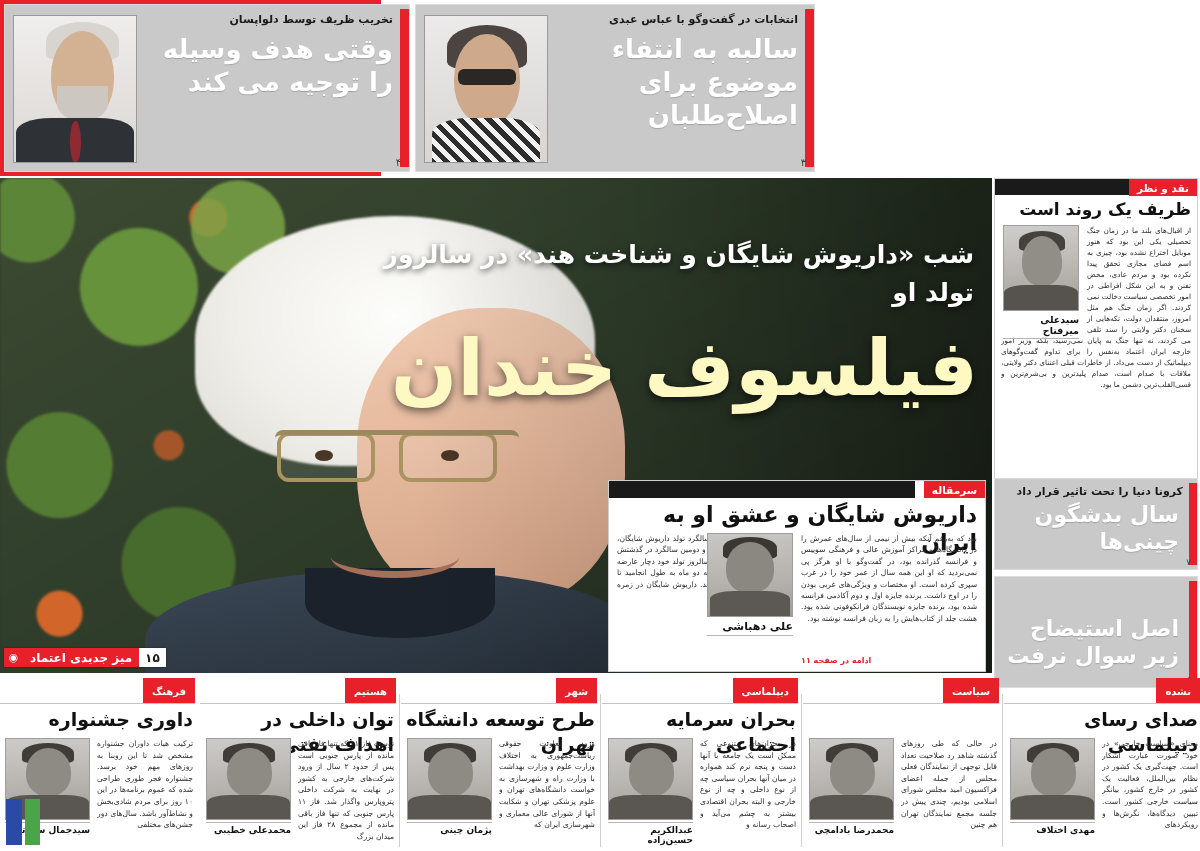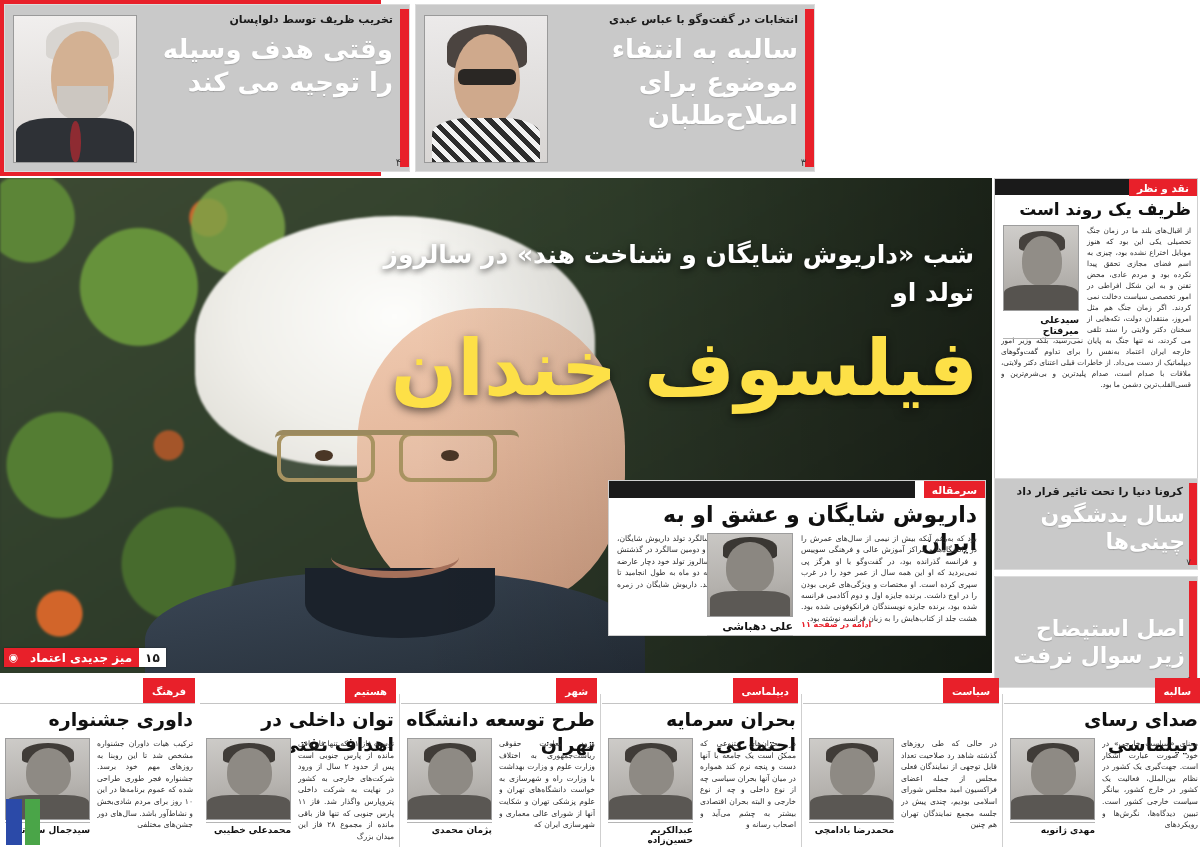--- a/index.html
+++ b/index.html
@@ -150,21 +150,21 @@
   }
 
   .hero-kicker {
     position: absolute; right: 18px; top: 58px; width: 600px;
     text-align: right; direction: rtl; color: #ffffff;
     font-size: 25px; line-height: 38px; font-weight: 700;
     text-shadow: 0 2px 6px rgba(0,0,0,.65);
   }
   .hero-title {
     position: absolute; right: 14px; top: 146px; width: 640px;
-    text-align: right; direction: rtl; color: #fde047;
+    text-align: right; direction: rtl; color: #fef9c3;
     font-size: 78px; line-height: 88px; font-weight: 700; letter-spacing: -1px;
     text-shadow: 0 3px 10px rgba(0,0,0,.6);
   }
   .photo-badge {
     position: absolute; left: 4px; bottom: 6px; height: 19px;
     display: flex; align-items: stretch; direction: rtl;
     box-shadow: 0 0 2px rgba(0,0,0,.4);
   }
   .photo-badge .cam {
     width: 19px; background:#e8202a; color:#fff; font-size:11px;
@@ -174,21 +174,21 @@
     background:#e8202a; color:#ffffff; font-size:12px; font-weight:700;
     padding:0 7px; display:flex; align-items:center; direction:rtl;
   }
   .photo-badge .pg {
     background:#ffffff; color:#1a1a1a; font-size:12px; font-weight:700;
     padding:0 6px; display:flex; align-items:center;
   }
 
   
   .editorial {
-    position: absolute; left: 608px; top: 480px; width: 378px; height: 156px;
+    position: absolute; left: 608px; top: 480px; width: 378px; height: 192px;
     background: #ffffff; border: 1px solid #cfcfcf;
   }
   .sec-tab {
     position: absolute; right: 0; top: 0; height: 17px; background:#e8202a;
     color:#ffffff; font-size:10.5px; font-weight:700; padding: 0 8px;
     display:flex; align-items:center; direction: rtl;
   }
   .editorial .blackbar {
     position:absolute; left:0; top:0; right:70px; height:17px; background:#1a1a1a;
   }
@@ -259,21 +259,21 @@
   }
   .side-teaser {
     position:absolute; left:2px; right:2px; background:#c9c9c9; border:1px solid #dcdcdc;
   }
   .side-teaser .accent { position:absolute; right:0; top:4px; bottom:4px; width:8px; background:#e8202a; }
   .side-teaser .kicker {
     position:absolute; right:14px; left:6px; top:6px;
     font-size:11px; font-weight:700; color:#1a1a1a; text-align:right; direction:rtl; line-height:13px;
   }
   .side-teaser .headline {
-    position:absolute; right:12px; left:6px;
+    position:absolute; right:18px; left:6px;
     font-size:22px; line-height:27px; font-weight:700; color:#ffffff;
     text-align:right; direction:rtl; text-shadow:0 1px 1px rgba(0,0,0,.18);
   }
   .side-teaser .pagenum {
     position:absolute; right:6px; bottom:2px; font-size:9px; color:#3a3a3a; direction:rtl;
   }
   #side-china { top:300px; height:92px; }
   #side-china .headline { top:22px; }
   #side-trump { top:398px; height:112px; }
   #side-trump .headline { top:38px; }
@@ -456,29 +456,29 @@
       <div class="accent"></div>
       <div class="headline">اصل استیضاح زیر سوال نرفت</div>
       <div class="pagenum">۶</div>
     </div>
   </div>
 
   <div class="bottom">
 
     <div class="bcol" id="bc-jahan">
 
-      <div class="tab">سالبه</div>
+      <div class="tab">نشده</div>
       <div class="tabline"></div>
       <div class="btitle">صدای رسای دیپلماسی</div>
       <div class="bphoto">
         <div class="fh hair"></div>
           <div class="fh head"></div>
           <div class="fh suit"></div>
       </div>
-      <div class="bauthor">مهدی ژانویه</div>
+      <div class="bauthor">مهدی اختلاف</div>
       <div class="bbody">معنای «سیاست خارجی» در خود صورت عبارت آشکار است. جهت‌گیری یک کشور در نظام بین‌الملل، فعالیت یک کشور در خارج کشور، بیانگر سیاست خارجی کشور است. تبیین دیدگاه‌ها، نگرش‌ها و رویکردهای</div>
     </div>
 
     <div class="bcol" id="bc-siasat">
       <div class="divider"></div>
       <div class="tab">سیاست</div>
       <div class="tabline"></div>
       <div class="bphoto">
         <div class="fh hair"></div>
           <div class="fh head"></div>
@@ -505,21 +505,21 @@
     <div class="bcol" id="bc-shahr">
       <div class="divider"></div>
       <div class="tab">شهر</div>
       <div class="tabline"></div>
       <div class="btitle">طرح توسعه دانشگاه تهران</div>
       <div class="bphoto">
         <div class="fh hair"></div>
           <div class="fh head"></div>
           <div class="fh suit"></div>
       </div>
-      <div class="bauthor">پژمان محمدی</div>
+      <div class="bauthor">پژمان چینی</div>
       <div class="bbody">ورود معاونت حقوقی ریاست‌جمهوری به اختلاف وزارت علوم و وزارت بهداشت با وزارت راه و شهرسازی به خواست دانشگاه‌های تهران و علوم پزشکی تهران و شکایت آنها از شورای عالی معماری و شهرسازی ایران که</div>
     </div>
 
     <div class="bcol" id="bc-eghtesad">
       <div class="divider"></div>
       <div class="tab">هستیم</div>
       <div class="tabline"></div>
       <div class="btitle">توان داخلی در اهداف نفتی</div>
       <div class="bphoto">
         <div class="fh hair"></div>

